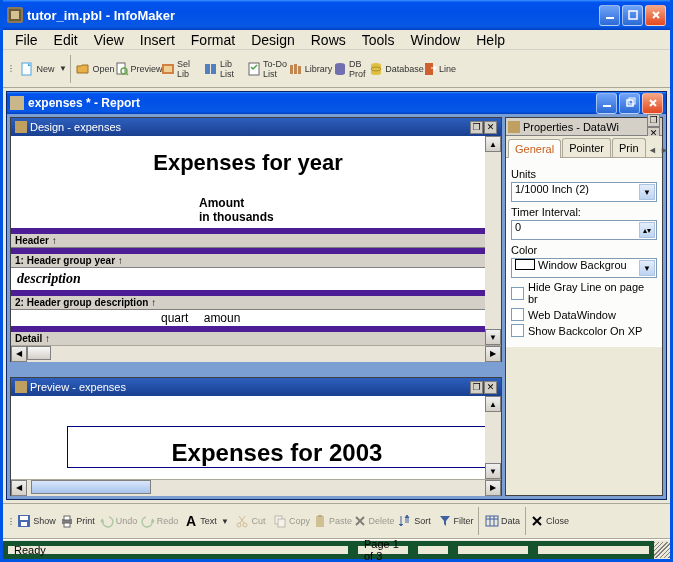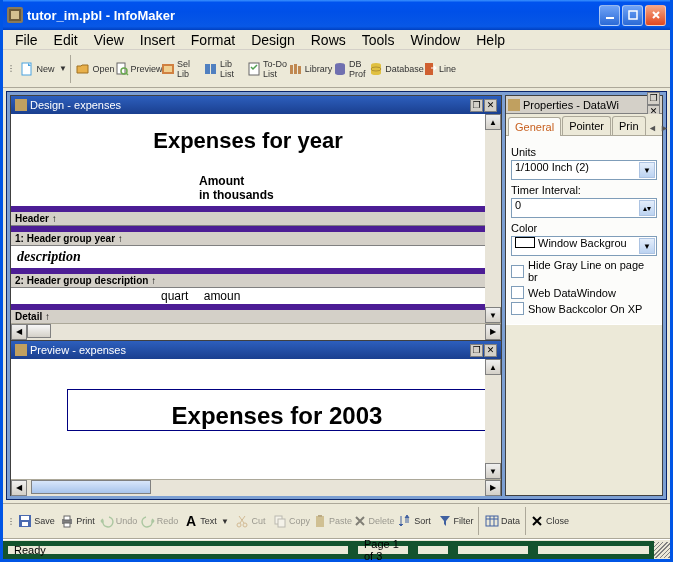--- a/index.html
+++ b/index.html
@@ -27,21 +27,21 @@
 .tool-sep { width: 1px; height: 28px; background: #aca899; margin: 0 2px; }
 .tool-drop { width: 8px; font-size: 8px; color: #333; }
 
 
 .report-window { margin: 3px; border: 1px solid #0a246a; flex: 1; display: flex; flex-direction: column; min-height: 0; }
 .report-titlebar { background: linear-gradient(to bottom, #3a93ff 0%, #0053ee 8%, #0050e8 40%, #0858e6 88%, #0040c0 100%); height: 22px; display: flex; align-items: center; padding: 0 3px; color: white; }
 .report-titlebar .ricon { width: 14px; height: 14px; background: #c9b78a; margin-right: 4px; }
 .report-titlebar .rtitle { flex: 1; font-size: 12px; font-weight: bold; }
 
 .report-body { flex: 1; display: flex; background: #7c9fd3; padding: 3px; gap: 3px; min-height: 0; }
-.left-col { flex: 1; display: flex; flex-direction: column; gap: 0; min-width: 0; }
+.left-col { flex: 1; display: flex; flex-direction: column; gap: 15px; min-width: 0; }
 .right-col { width: 158px; display: flex; flex-direction: column; }
 
 
 .panel { border: 1px solid #404040; display: flex; flex-direction: column; background: white; min-height: 0; }
 .panel-header { background: linear-gradient(to bottom, #2d5fbd, #1a3f8f); color: white; font-size: 11px; padding: 2px 4px; display: flex; align-items: center; height: 18px; }
 .panel-header .ptitle { flex: 1; }
 .panel-header .pbtns { display: flex; gap: 1px; }
 .pbtn { width: 13px; height: 13px; background: #d4d0c8; border: 1px solid #808080; display: flex; align-items: center; justify-content: center; font-size: 9px; color: black; }
 
 .design-canvas { flex: 1; overflow: hidden; position: relative; background: white; }
@@ -236,20 +236,42 @@
           <svg viewBox="0 0 16 16" width="16" height="16">
             <rect x="3" y="2" width="8" height="12" fill="#d06030"></rect>
             <path d="M9 7 L14 7 M12 5 L14 7 L12 9" fill="none" stroke="#fff" stroke-width="1.2"></path>
           </svg>
         </span>
         <span>Line</span>
       </div>
     </div>
 
   <div class="report-window">
+    <div class="report-titlebar">
+      <span class="ricon"></span>
+      <span class="rtitle">expenses * - Report</span>
+      <div class="win-btns">
+        <div class="win-btn min">
+            <svg viewBox="0 0 12 12">
+              <rect x="2" y="8" width="8" height="2" fill="white"></rect>
+            </svg>
+          </div>
+        <div class="win-btn max">
+            <svg viewBox="0 0 12 12">
+              <rect x="3" y="3" width="6" height="6" fill="none" stroke="white" stroke-width="1.5"></rect>
+              <rect x="5" y="1" width="6" height="6" fill="none" stroke="white" stroke-width="1"></rect>
+            </svg>
+          </div>
+        <div class="win-btn close">
+            <svg viewBox="0 0 12 12">
+              <path d="M3 3 L9 9 M9 3 L3 9" stroke="white" stroke-width="2"></path>
+            </svg>
+          </div>
+      </div>
+    </div>
 
     <div class="report-body">
       <div class="left-col">
 
         <div class="panel design-panel">
           <div class="panel-header">
             <span style="width:12px;height:12px;background:#c0a060;margin-right:3px;"></span>
             <span class="ptitle">Design - expenses</span>
             <div class="pbtns">
               <div class="pbtn">❐</div>
@@ -377,21 +399,21 @@
   <div class="toolbar bottom-toolbar" id="bottom-toolbar">
     <span class="tool-drop">⋮</span>
   <div class="tool-item">
         <span class="ticon">
           <svg viewBox="0 0 16 16" width="16" height="16">
             <rect x="2" y="2" width="12" height="12" fill="#4a6ab0"></rect>
             <rect x="4" y="3" width="8" height="4" fill="white"></rect>
             <rect x="5" y="9" width="6" height="4" fill="white"></rect>
           </svg>
         </span>
-        <span>Save</span>
+        <span>Show</span>
       </div>
       <div class="tool-item">
         <span class="ticon">
           <svg viewBox="0 0 16 16" width="16" height="16">
             <rect x="3" y="6" width="10" height="5" fill="#808080"></rect>
             <rect x="5" y="3" width="6" height="4" fill="white" stroke="#666"></rect>
             <rect x="5" y="10" width="6" height="4" fill="white" stroke="#666"></rect>
           </svg>
         </span>
         <span>Print</span>

